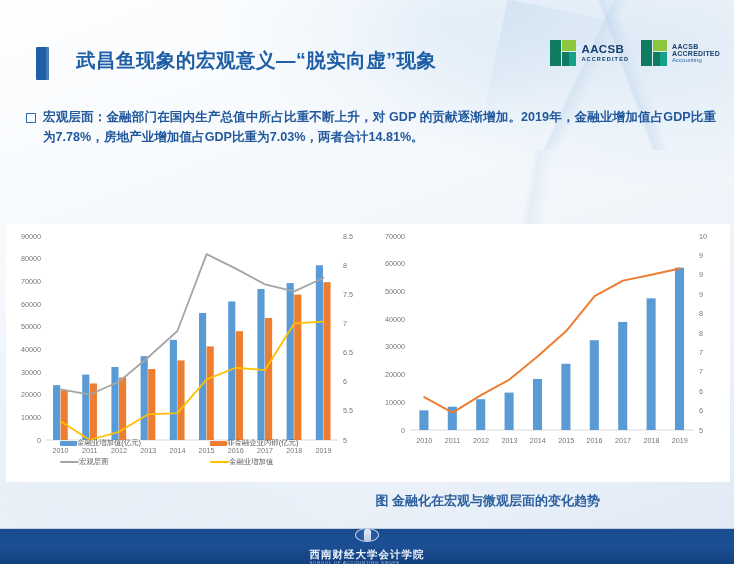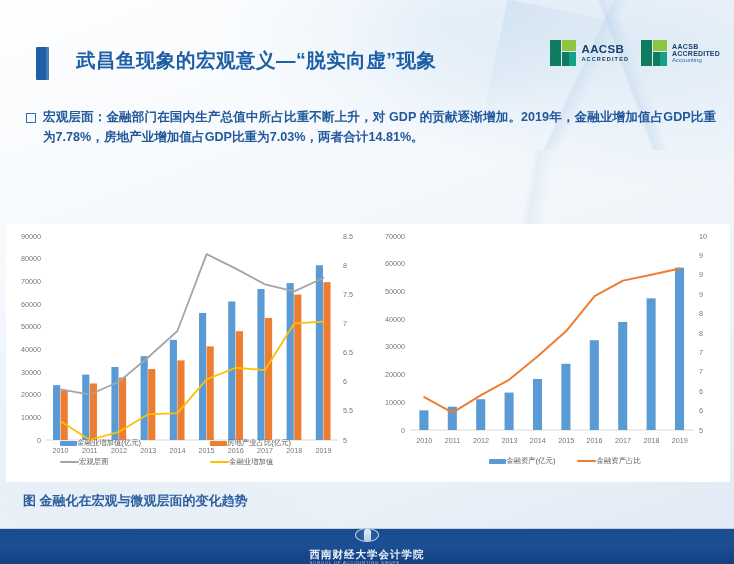--- a/index.html
+++ b/index.html
@@ -60,22 +60,22 @@
   #chartR{left:364px;top:224px;width:366px;height:258px;}
   .legend{position:absolute;display:flex;flex-wrap:wrap;justify-content:center;}
   .lg-item{display:flex;align-items:center;font-size:7.4px;color:#5a5a5a;}
   .lg-bar{width:17px;height:5px;border-radius:1px;}
   .lg-line{width:19px;height:2.4px;border-radius:2px;}
 
   #legendL{left:60px;top:438px;width:300px;gap:0;}
   #legendL .lg-item{width:150px;margin-bottom:9px;}
   #legendR{left:430px;top:456px;width:270px;gap:22px;}
 
-  .caption{position:absolute;left:0;top:492px;width:600px;text-align:left;
-           font-size:13px;font-weight:bold;color:#2c5f9e;margin-left:23px;}
+  .caption{position:absolute;left:0;top:492px;width:600px;text-align:right;
+           font-size:13px;font-weight:bold;color:#2c5f9e;}
 
   
   .footer{position:absolute;left:0;bottom:0;width:734px;height:35px;
           background:linear-gradient(180deg,#1a4c8f 0%,#1b4e93 50%,#133f7d 100%);
           display:flex;align-items:center;justify-content:center;gap:7px;flex-direction:column;}
   .seal{width:22px;height:22px;border-radius:50%;border:1.4px solid #b9cde6;
         background:radial-gradient(circle at 50% 45%,#3a6fb4 0%,#23539a 70%);
         display:flex;align-items:center;justify-content:center;}
   .seal span{display:block;width:7px;height:12px;border-radius:3px 3px 1px 1px;
              background:linear-gradient(180deg,#e6eef8,#b9cde6);}
@@ -230,39 +230,29 @@
         <path d="M60.20 173.02 L88.60 188.54 L117.00 171.08 L145.40 155.56 L173.80 132.28 L202.20 107.06 L230.60 72.14 L259.00 56.62 L287.40 50.80 L315.80 44.59" fill="none" stroke="#ed7d31" stroke-width="2" stroke-linejoin="round" stroke-linecap="round"></path>
       </svg></div>
 
   <div class="legend" id="legendL">
       <div class="lg-item">
         <span class="lg-bar" style="background: rgb(91, 155, 213);"></span>
         <span>金融业增加值(亿元)</span>
       </div>
       <div class="lg-item">
         <span class="lg-bar" style="background: rgb(237, 125, 49);"></span>
-        <span>房地产业占比(亿元)</span>
+        <span>非金融企业内部(亿元)</span>
       </div>
       <div class="lg-item">
         <span class="lg-line" style="background: rgb(165, 165, 165);"></span>
         <span>宏观层面</span>
       </div>
       <div class="lg-item">
         <span class="lg-line" style="background: rgb(255, 192, 0);"></span>
         <span>金融业增加值</span>
-      </div>
-    </div>
-  <div class="legend" id="legendR">
-      <div class="lg-item">
-        <span class="lg-bar" style="background: rgb(91, 155, 213);"></span>
-        <span>金融资产(亿元)</span>
-      </div>
-      <div class="lg-item">
-        <span class="lg-line" style="background: rgb(237, 125, 49);"></span>
-        <span>金融资产占比</span>
       </div>
     </div>
 
   <div class="caption">图 金融化在宏观与微观层面的变化趋势</div>
 
   <div class="topline"></div>
   <div class="footer">
     <div class="seal">
         <span></span>
       </div>

